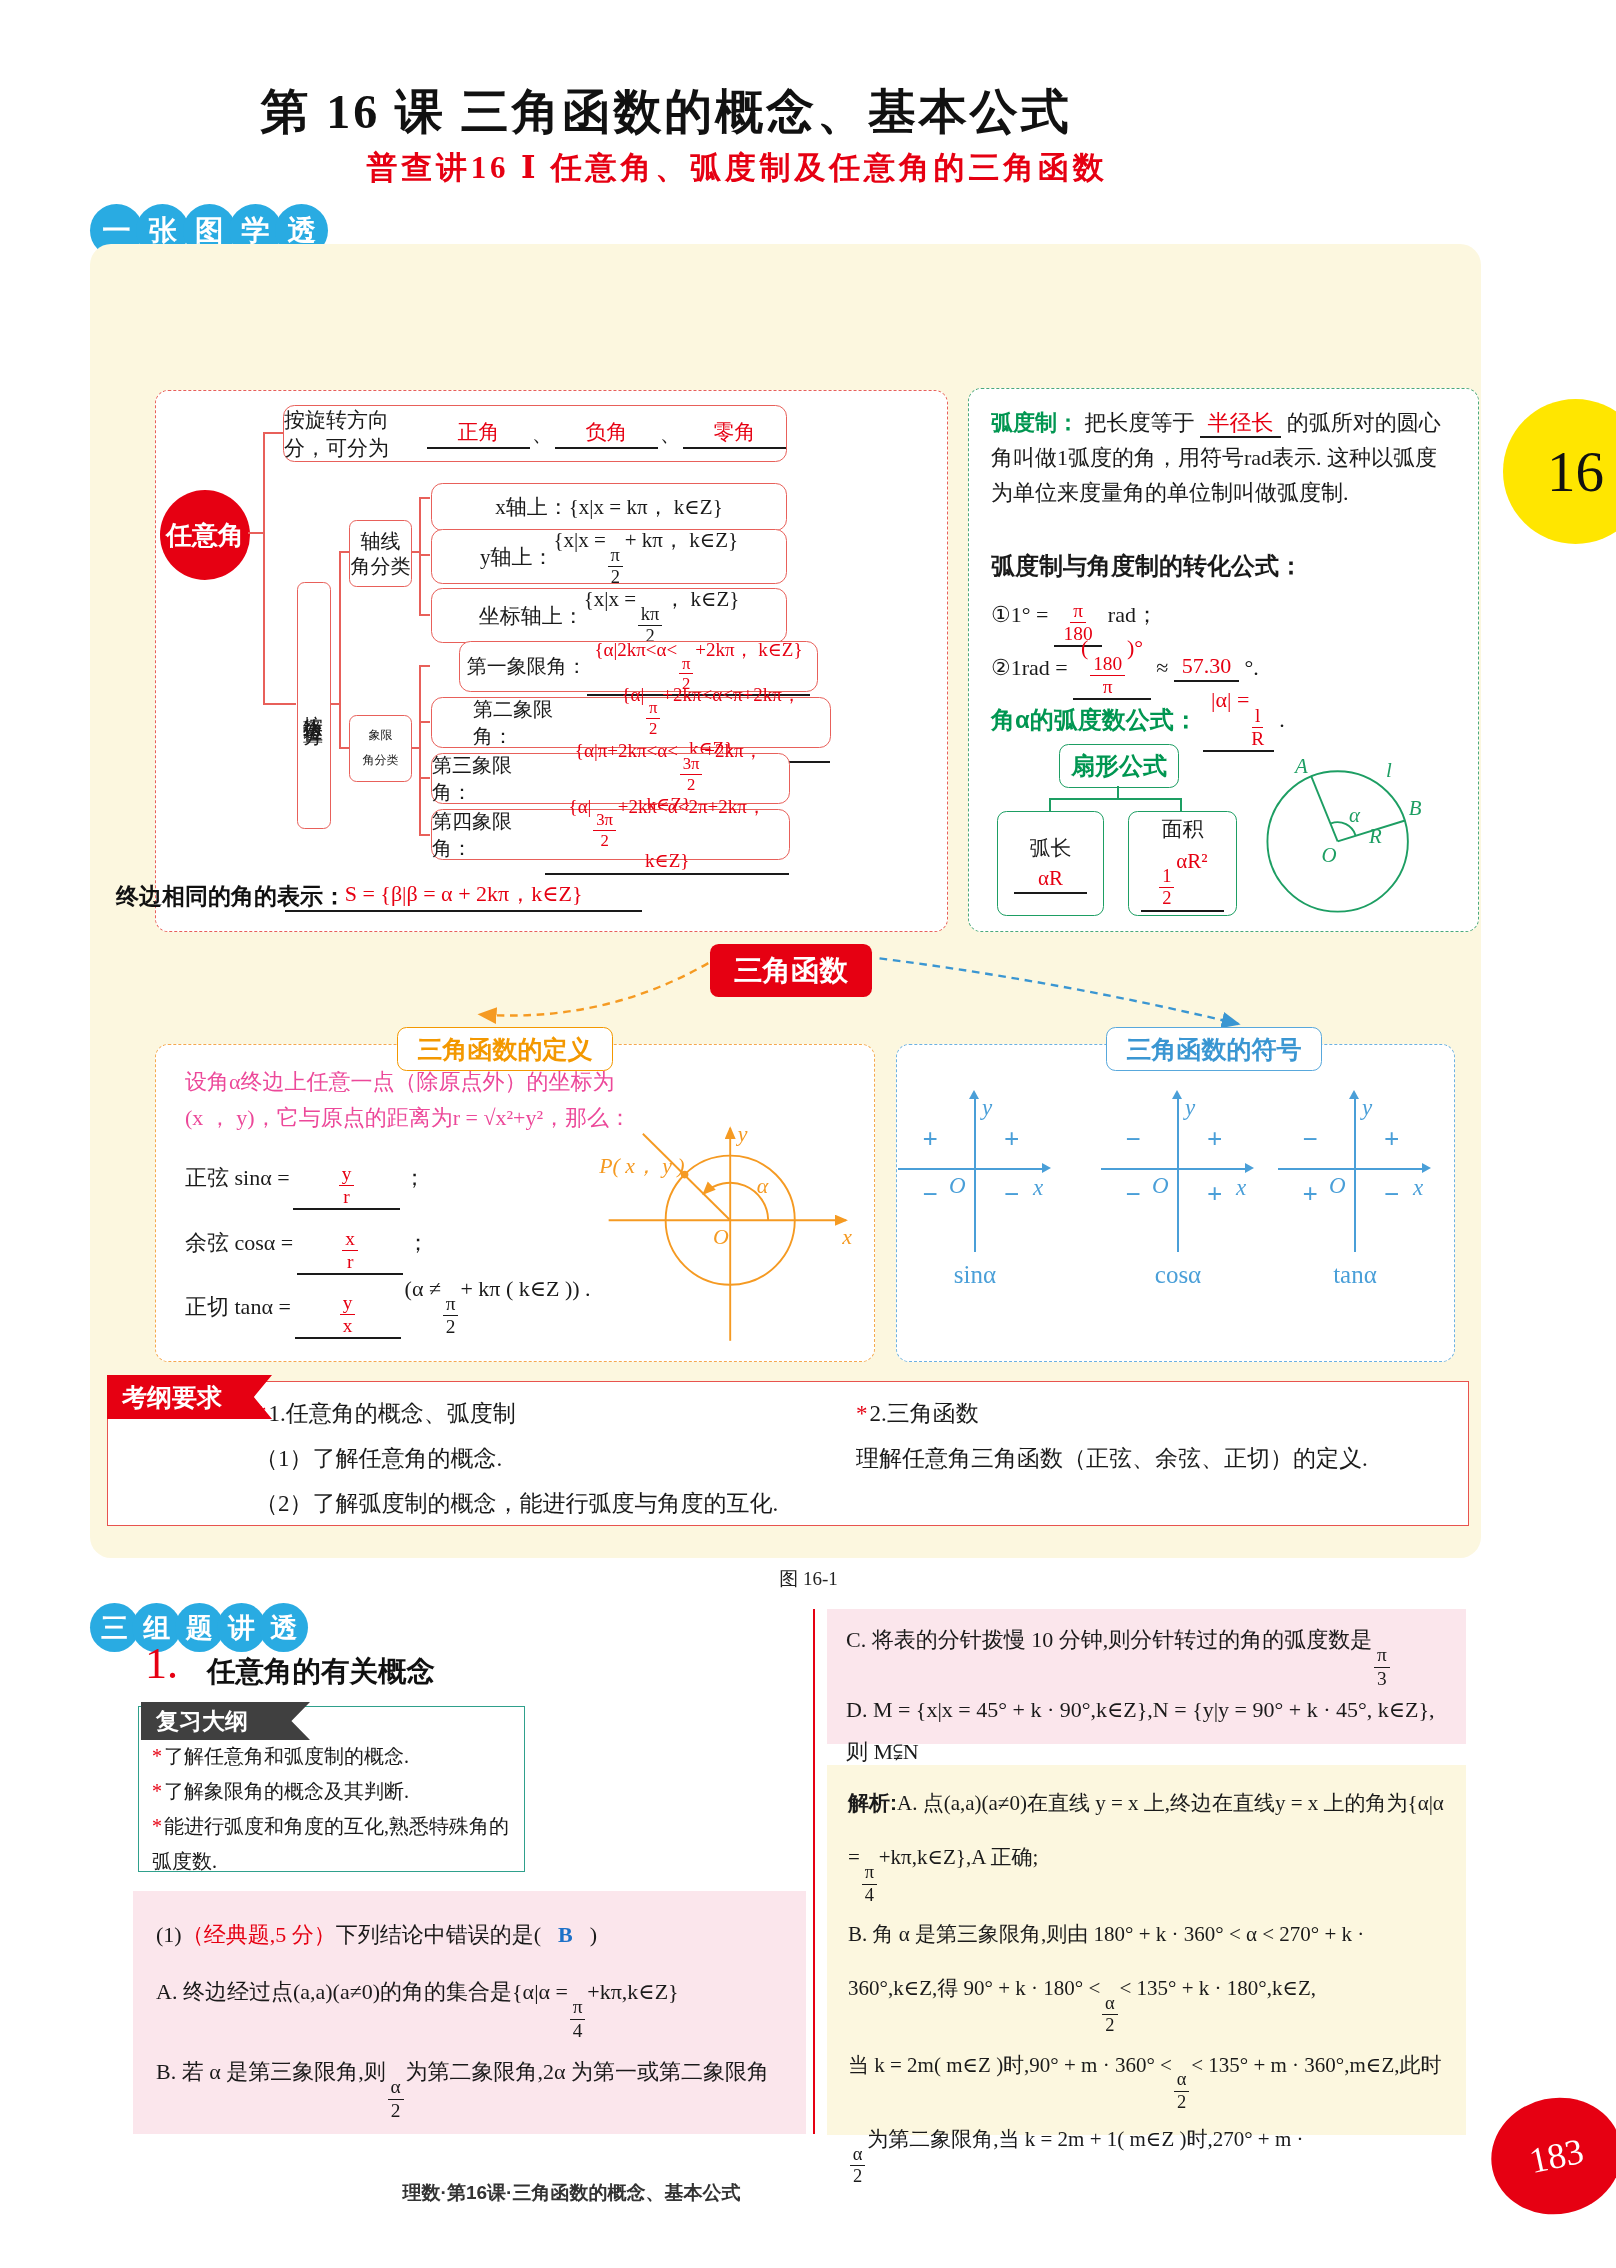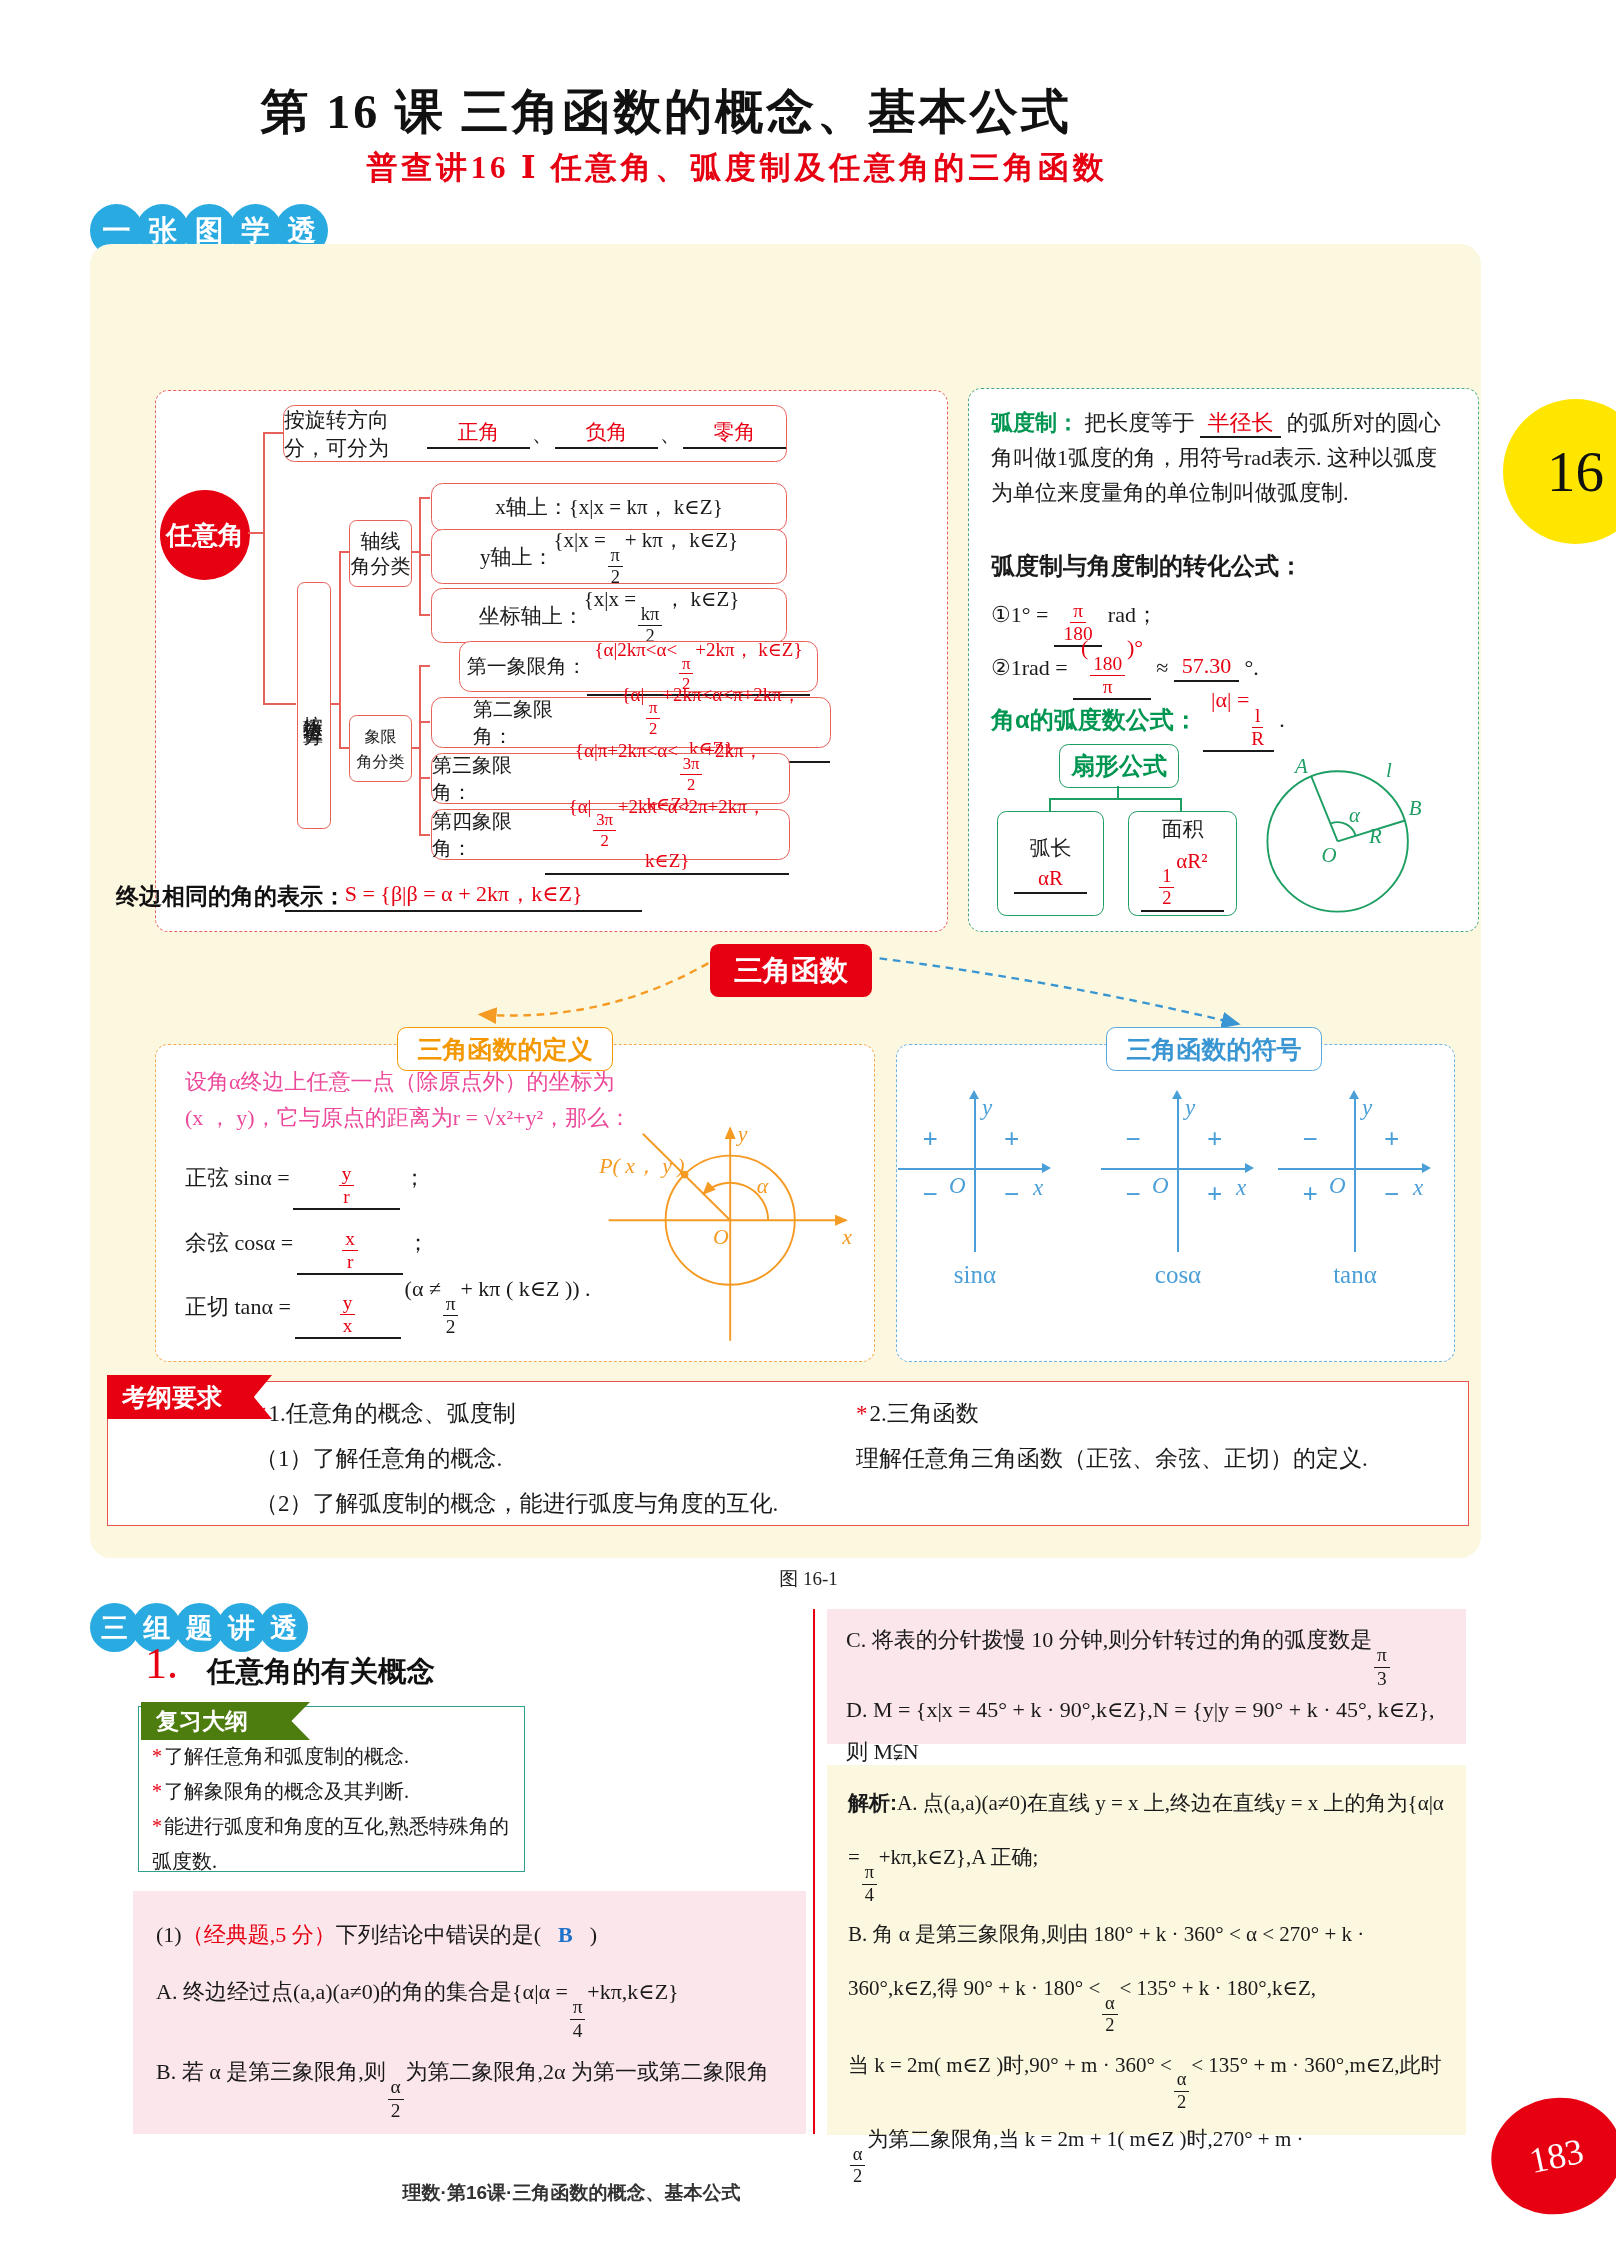--- a/index.html
+++ b/index.html
@@ -136,21 +136,21 @@
     <span>、</span>
     <span class="fill" style="min-width:88px;">零角</span>
   </div>
 
   <div class="mbox vtext" style="left:297px;top:582px;width:32px;height:245px;font-size:20px;border-radius:7.6px;">按终边位置分</div>
 
   <div class="mbox" style="left:349px;top:520px;width:61px;height:65px;flex-direction:column;font-size:20px;line-height:25px;border-radius:7.6px;">
     <span>轴线</span>
     <span>角分类</span>
   </div>
-  <div class="mbox" style="left:349px;top:715px;width:61px;height:65px;flex-direction:column;font-size:16px;line-height:25px;border-radius:7.6px;">
+  <div class="mbox" style="left:349px;top:715px;width:61px;height:65px;flex-direction:column;font-size:12px;line-height:25px;border-radius:7.6px;font-family:Liberation Mono, monospace;">
     <span>象限</span>
     <span>角分类</span>
   </div>
 
   <div class="mbox" style="left:431px;top:476px;width:354px;height:46px;margin-top:7px;">
     <span>x轴上：</span>
     <span>{x|x = kπ， k∈Z}</span>
   </div>
   <div class="mbox" style="left:431px;top:529px;width:354px;height:53px;">
     <span>y轴上：</span>
@@ -406,21 +406,21 @@
     <div class="c" style="width:49px;height:49px;font-size:27px;">组</div>
     <div class="c" style="width:49px;height:49px;font-size:27px;">题</div>
     <div class="c" style="width:49px;height:49px;font-size:27px;">讲</div>
     <div class="c" style="width:49px;height:49px;font-size:27px;">透</div>
   </div>
 
   <div class="abs sec-num">1.</div>
   <div class="abs sec-title sans">任意角的有关概念</div>
 
   <div class="abs outline-box"></div>
-  <div class="ribbon sans" style="left:141px;top:1702px;width:154px;height:38px;background:#4d7c0f;font-size:23px;">复习大纲</div>
+  <div class="ribbon sans" style="left:141px;top:1702px;width:154px;height:38px;background:#404040;font-size:23px;">复习大纲</div>
   <div class="abs outline-items">
     <div><span class="star">*</span><span>了解任意角和弧度制的概念.</span></div>
     <div><span class="star">*</span><span>了解象限角的概念及其判断.</span></div>
     <div><span class="star">*</span><span>能进行弧度和角度的互化,熟悉特殊角的弧度数.</span></div>
   </div>
 
   <div class="abs pinkL">
     <div class="qline" style="margin:17px 23px 0 23px;">
       <span>(1)</span><span class="red">（经典题,5 分）</span><span>下列结论中错误的是(</span><span class="blue" style="font-weight:bold;margin:0 17px;">B</span><span>)</span>
     </div>

